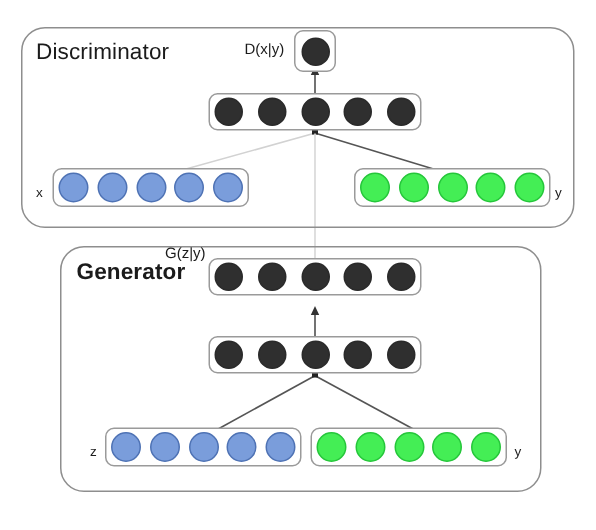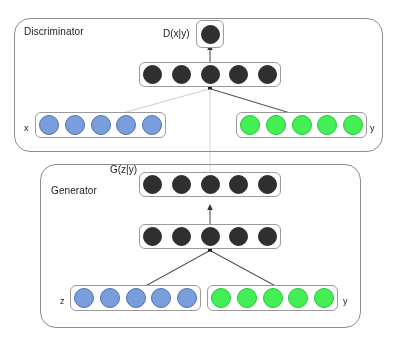--- a/index.html
+++ b/index.html
@@ -29,21 +29,21 @@
   }
   .module-box {
     position: absolute;
     border: 1.1px solid #8e8e8e;
     border-radius: 16px;
     background: transparent;
     box-sizing: border-box;
   }
   .module-label {
     position: absolute;
-    font-size: 10px;
+    font-size: 15px;
     color: #1b1b1b;
     letter-spacing: .1px;
     white-space: nowrap;
   }
   .layer-box {
     position: absolute;
     border: 1px solid #9a9a9a;
     border-radius: 6px;
     background: #ffffff;
     box-sizing: border-box;
@@ -150,21 +150,21 @@
     <span class="node green" style="width:20px;height:20px;"></span>
     <span class="node green" style="width:20px;height:20px;"></span>
     <span class="node green" style="width:20px;height:20px;"></span>
     <span class="node green" style="width:20px;height:20px;"></span>
   </div>
 
   <div class="side-label" style="left:370px; top:123px;">y</div>
 
   <div class="module-box" style="left:40px; top:164px; width:321px; height:164px;"></div>
 
-  <div class="module-label" style="left:51px; top:185px;">Generator</div>
+  <div class="module-label" style="left:51px; top:173px;font-weight:bold;">Generator</div>
 
   <div class="out-label" style="left:110px; top:164px;">G(z|y)</div>
 
   <div class="layer-box" style="left:139px; top:172px; width:142px; height:25px;">
     <span class="node dark" style="width:19px;height:19px;"></span>
     <span class="node dark" style="width:19px;height:19px;"></span>
     <span class="node dark" style="width:19px;height:19px;"></span>
     <span class="node dark" style="width:19px;height:19px;"></span>
     <span class="node dark" style="width:19px;height:19px;"></span>
   </div>

